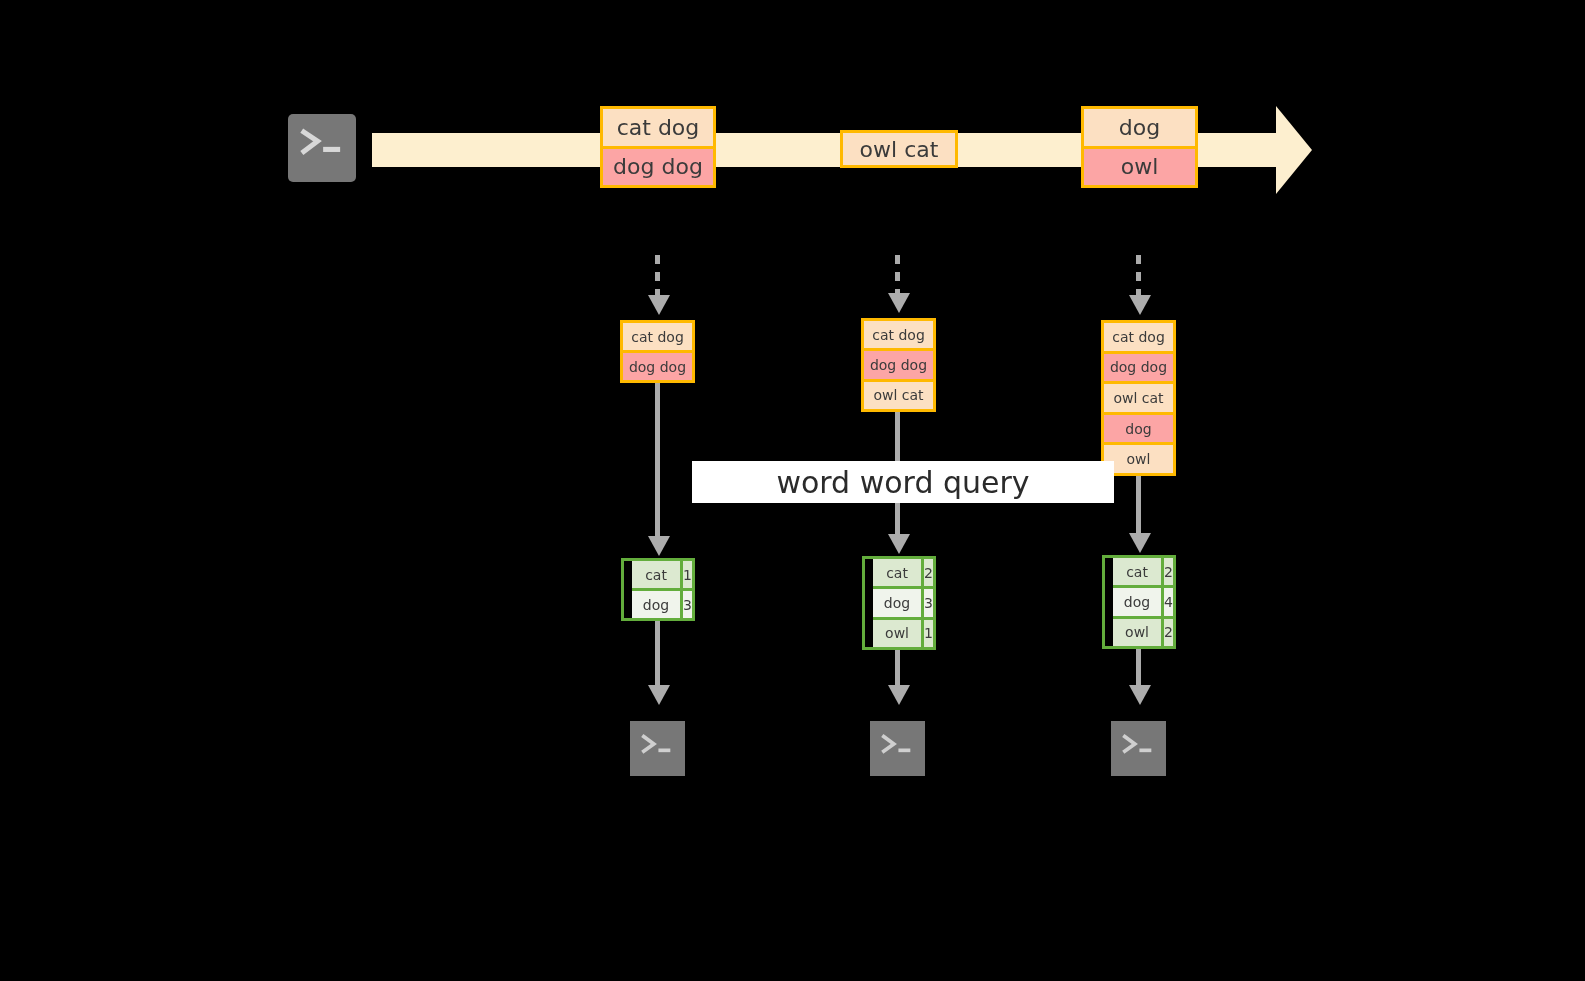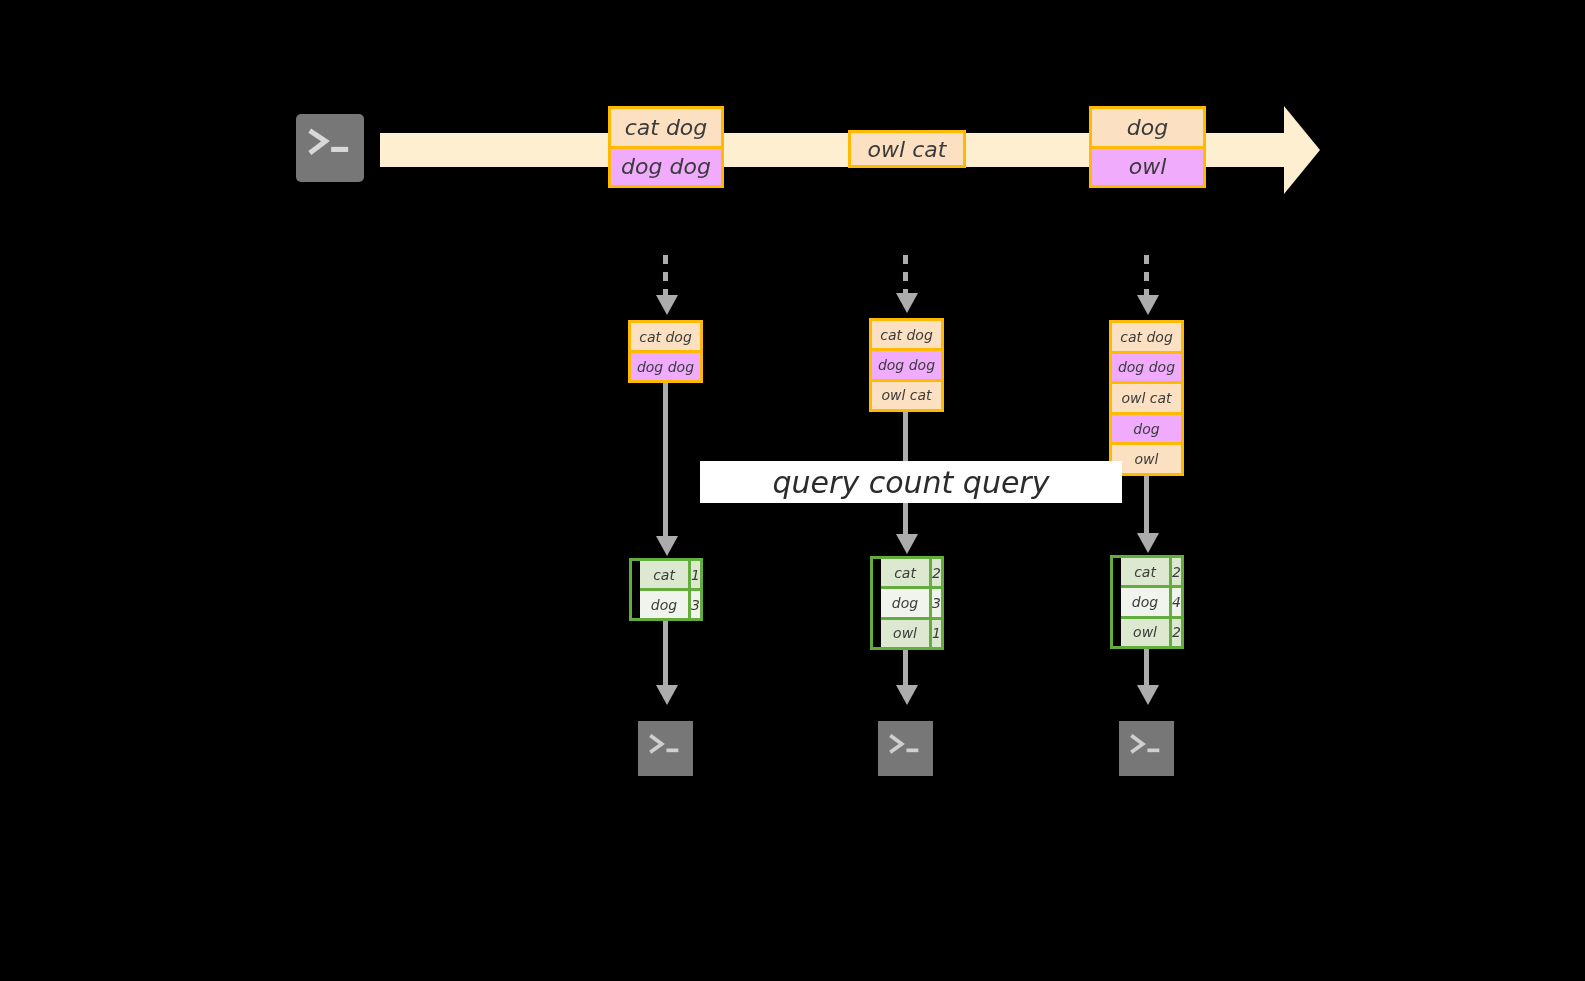--- a/index.html
+++ b/index.html
@@ -1,18 +1,18 @@
 <!DOCTYPE html>
 <html><head>
 <meta charset="utf-8">
 <style>
   html,body{margin:0;padding:0;background:#000;}
   body{width:1585px;height:981px;position:relative;overflow:hidden;
        font-family:"DejaVu Sans","Liberation Sans",sans-serif;}
-  #stage{position:absolute;left:12px;top:0;width:1387px;height:981px;font-style:italic;}
+  #stage{position:absolute;left:4px;top:0;width:1387px;height:981px;}
 
   
   .stream-bar{position:absolute;background:#FDEFCF;}
   .stream-head{position:absolute;width:0;height:0;
       border-top:44px solid transparent;border-bottom:44px solid transparent;
       border-left:36px solid #FDEFCF;}
 
   
   .term{position:absolute;box-sizing:border-box;
         background:#777777;border:9px solid transparent;border-radius:14px;
@@ -24,21 +24,21 @@
   .term.small{border-width:6px;border-radius:6px;}
   .term.small .hatch{left:-6px;top:-6px;right:-6px;bottom:-6px;border-radius:7px;}
 
   
   .rec{position:absolute;box-sizing:border-box;border:3px solid #FFB900;
        display:flex;flex-direction:column;}
   .rec .cell{box-sizing:border-box;flex:1 1 auto;display:flex;
        align-items:center;justify-content:center;color:#3b3b3b;
        white-space:nowrap;}
   .rec .cell.dark{background:#FCE0C2;}
-  .rec .cell.light{background:#f0abfc;}
+  .rec .cell.light{background:#fca5a5;}
   .rec .cell + .cell{border-top:3px solid #FFB900;}
 
   
   .cnt{position:absolute;box-sizing:border-box;border:3px solid #63AD3C;
        display:flex;flex-direction:column;}
   .cnt .row{box-sizing:border-box;flex:1 1 auto;display:flex;margin-left:8px;}
   .cnt .row + .row{border-top:3px solid #63AD3C;}
   .cnt .k,.cnt .v{box-sizing:border-box;display:flex;align-items:center;
        justify-content:center;color:#3b3b3b;white-space:nowrap;}
   .cnt .k{width:52px;}
@@ -193,16 +193,16 @@
 
   <div class="term small" style="left:1101px;top:715px;width:67px;height:67px;">
     <div class="hatch"></div>
     <svg class="glyph" viewBox="0 0 60 60">
       <path d="M15 17 L26 25 L15 33" fill="none" stroke="#cfcfcf" stroke-width="4" stroke-linecap="square"></path>
       <rect x="31" y="30" width="13" height="4" fill="#cfcfcf"></rect>
     </svg>
   </div>
 
   <div class="banner" style="left:688px;top:461px;width:422px;height:42px;font-size:30px;">
-    <span>query count query</span>
+    <span>word word query</span>
   </div>
 
 </div>
 
 </body></html>

